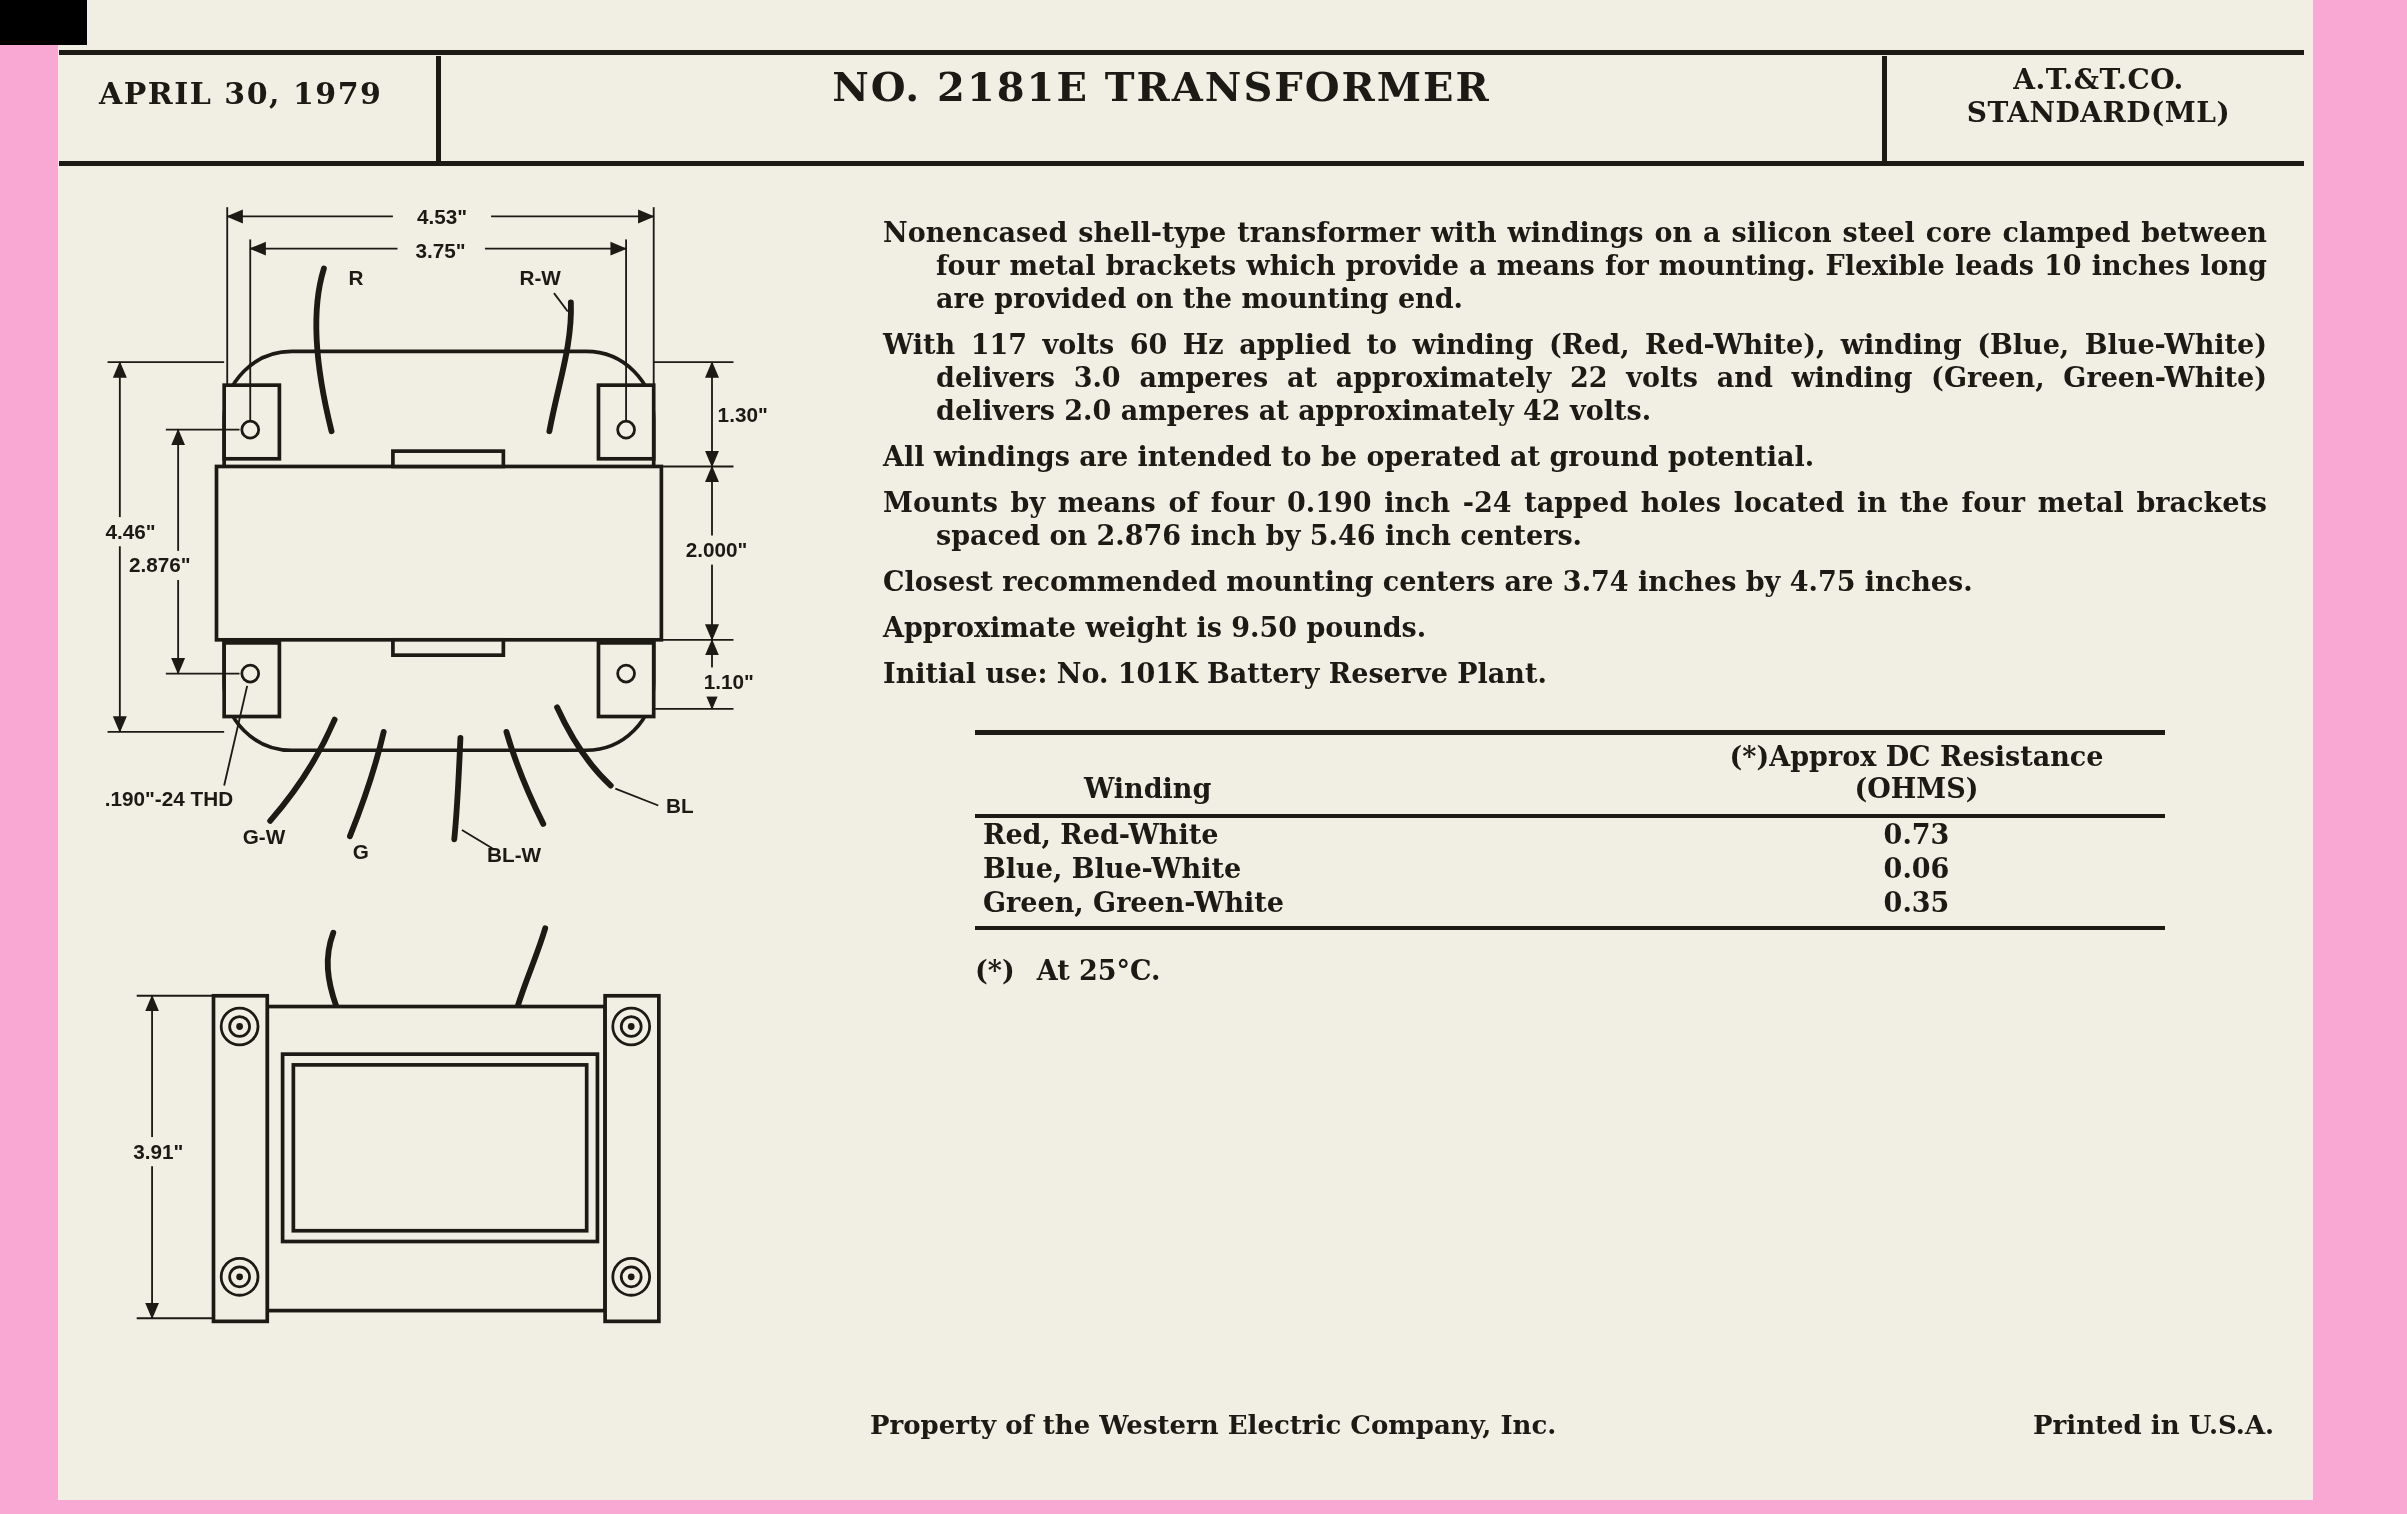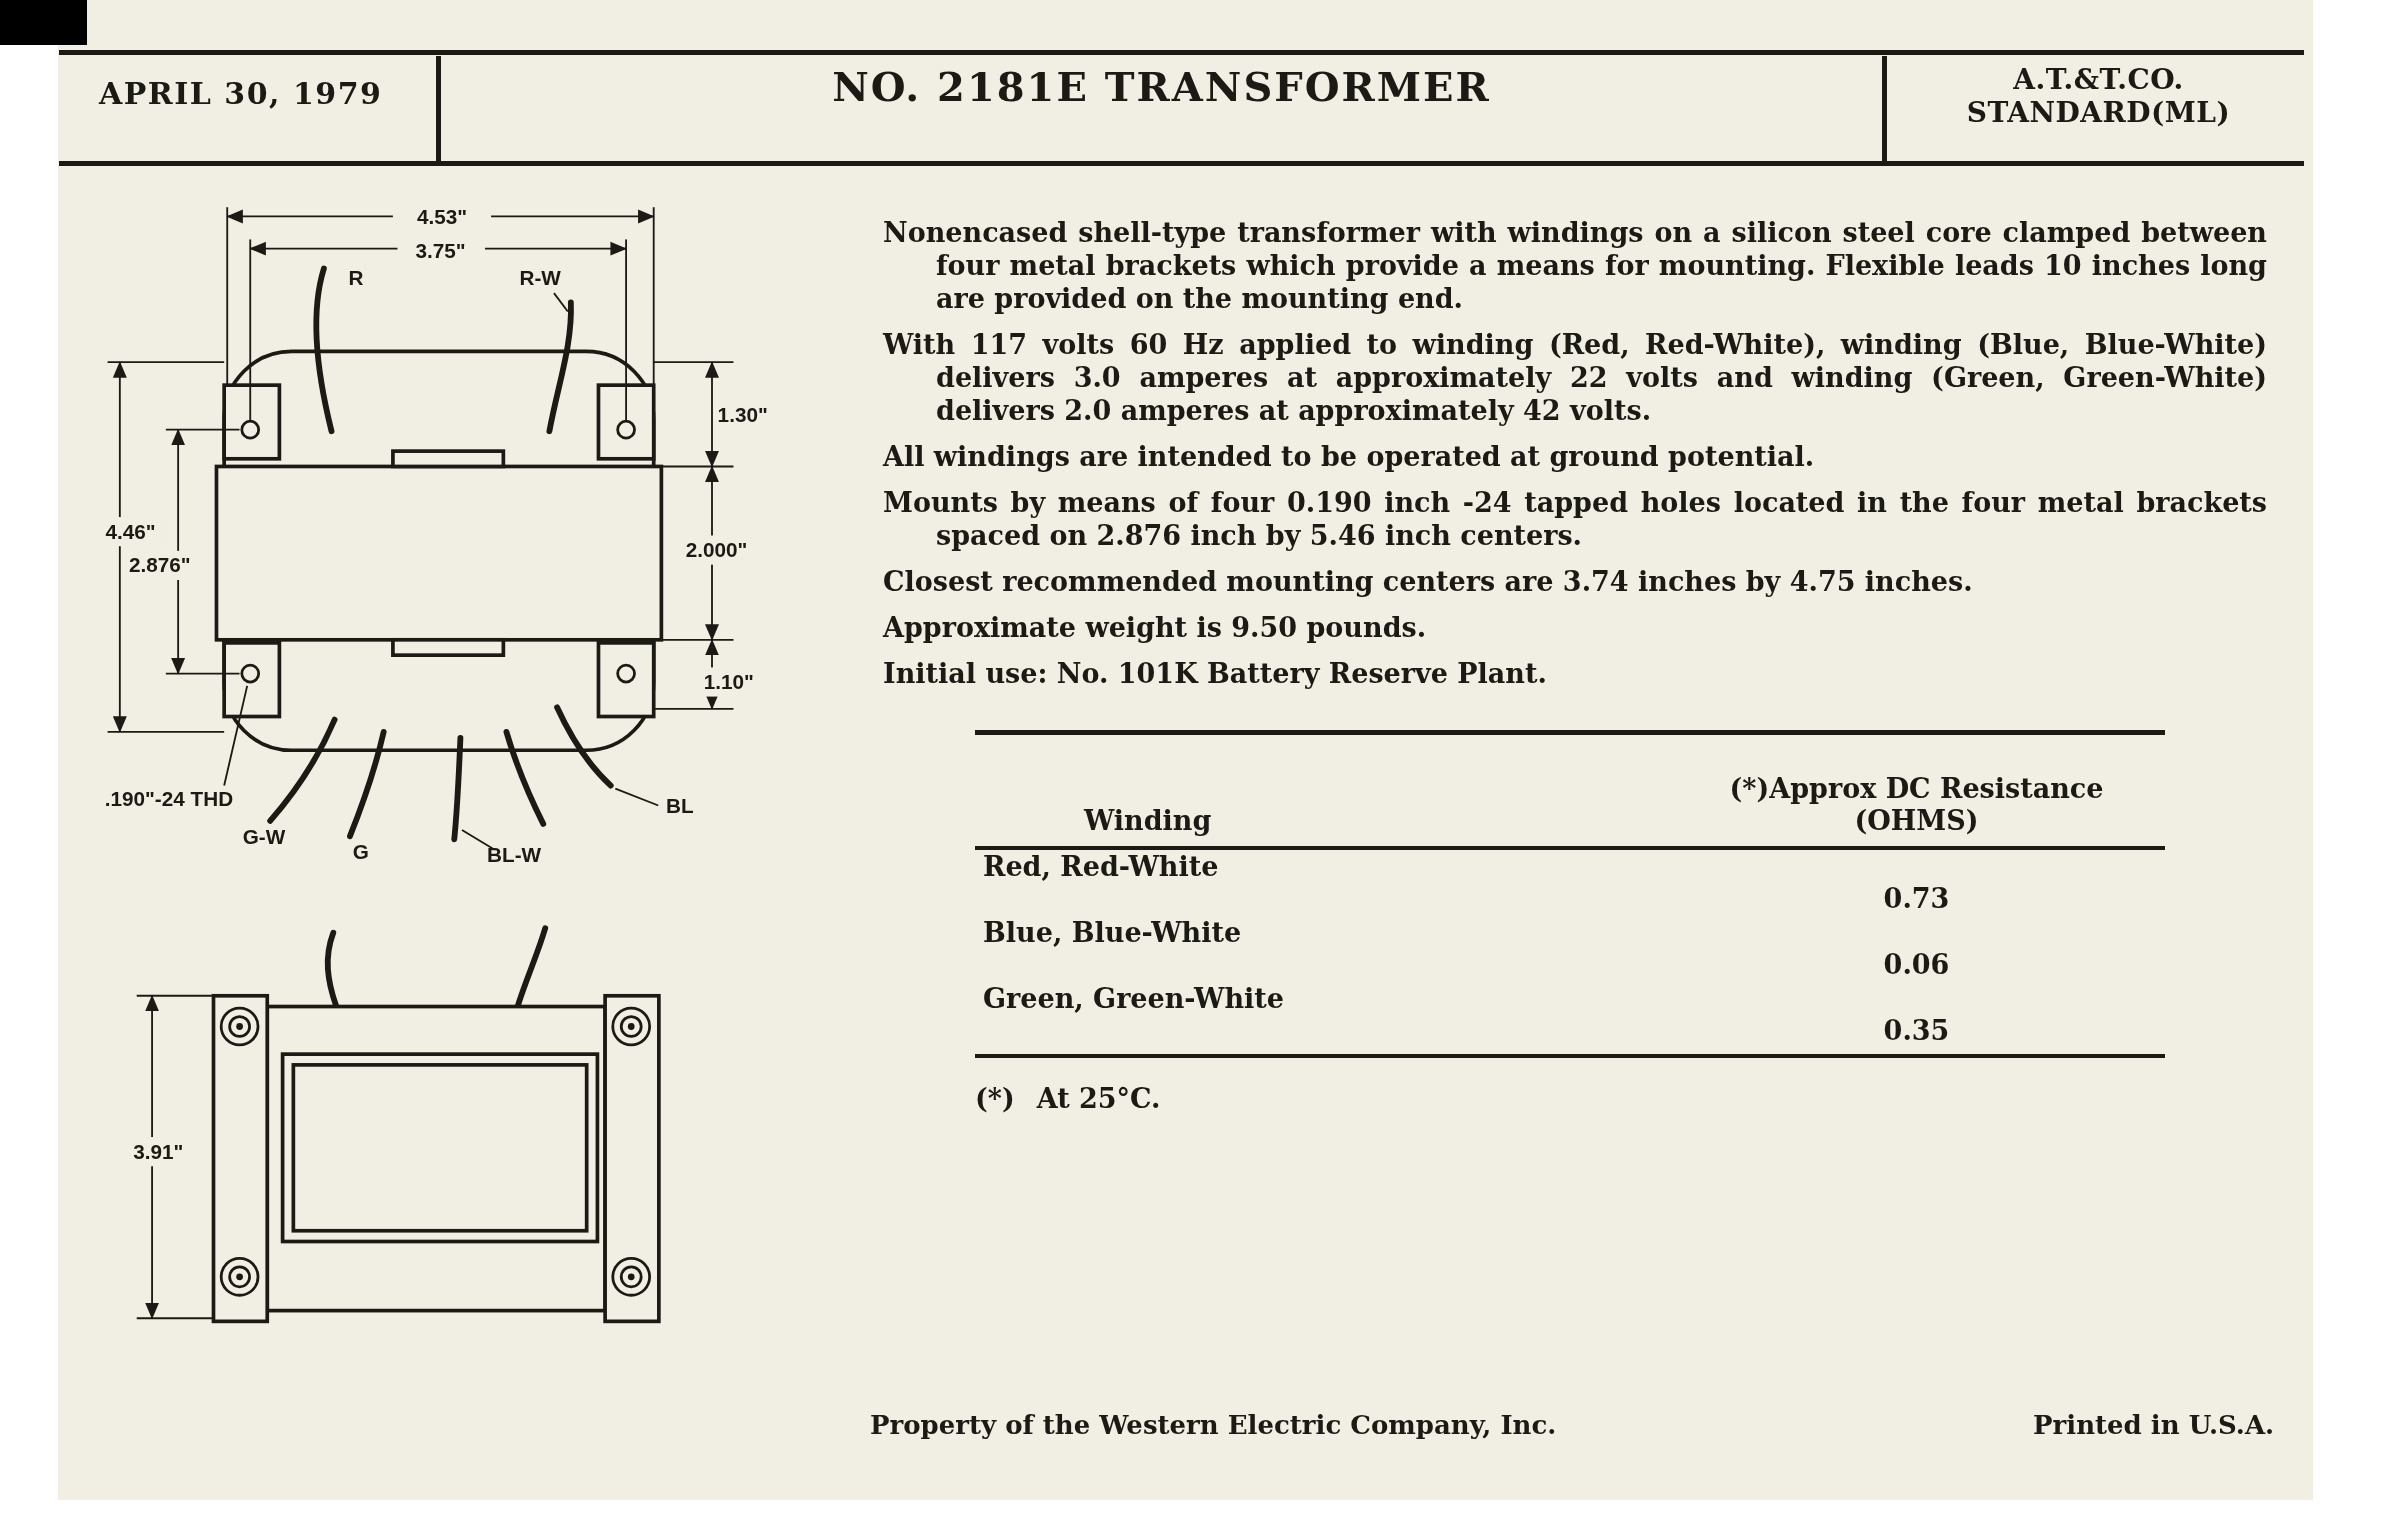--- a/index.html
+++ b/index.html
@@ -1,18 +1,18 @@
 <!DOCTYPE html>
 <html><head>
 <meta charset="utf-8">
 <style>
   * { margin:0; padding:0; box-sizing:border-box; }
   html,body { width:2408px; height:1515px; overflow:hidden; }
   body { background:#000; font-family:"DejaVu Serif", serif; color:#1b1a15; }
-  #page { position:relative; width:2408px; height:1515px; background:#ffffff; overflow:hidden; }
+  #page { position:relative; width:2408px; height:1515px; background:#f9a8d4; overflow:hidden; }
   #paper { position:absolute; left:58px; top:0; width:2255px; height:1500px; background:#f1eee3; }
   #corner-black { position:absolute; left:0; top:0; width:87px; height:45px; background:#000; }
 
   .rule { position:absolute; left:59px; width:2245px; height:5px; background:#1b1a15; }
   #rule-top { top:50px; }
   #rule-mid { top:161px; }
   .vline { position:absolute; top:56px; height:105px; width:5px; background:#1b1a15; }
   #vline-left { left:436px; }
   #vline-right { left:1882px; }
 
@@ -21,21 +21,21 @@
   #header-org { position:absolute; left:1882px; top:63px; width:425px; text-align:center; font-size:28px; font-weight:bold; line-height:33px; letter-spacing:0.5px;padding-left:8px; }
 
   #text-col { position:absolute; left:883px; top:216px; width:1384px; font-size:27px; font-weight:bold; line-height:33px; }
   .para { text-align:justify; padding-left:53px; text-indent:-53px; margin-bottom:13px; }
 
   #spec-table { margin-top:40px; margin-left:92px; width:1190px; }
   .t-rule-heavy { height:5px; background:#1b1a15; }
   .t-rule-med { height:4px; background:#1b1a15; }
   .t-head { display:flex; align-items:flex-end; padding:6px 0 9px 0; }
   .t-col1 { width:693px; }
-  .t-col2 { flex:1; text-align:center;margin-top:32px; }
+  .t-col2 { flex:1; text-align:center; }
   .t-head .t-col1 { padding-left:109px; }
   .t-head .t-col2 div { line-height:32px; }
   .t-rows { padding:0 0 6px 0; }
   .t-row { display:flex; line-height:34px; }
   .t-row .t-col1 { padding-left:8px; }
   #table-footnote { margin-left:92px; margin-top:24px; font-size:27px; font-weight:bold; }
   #table-footnote .fn-marker { margin-right:22px; }
 
   #top-view { position:absolute; left:89px; top:198px; }
   #front-view { position:absolute; left:129px; top:919px; }

